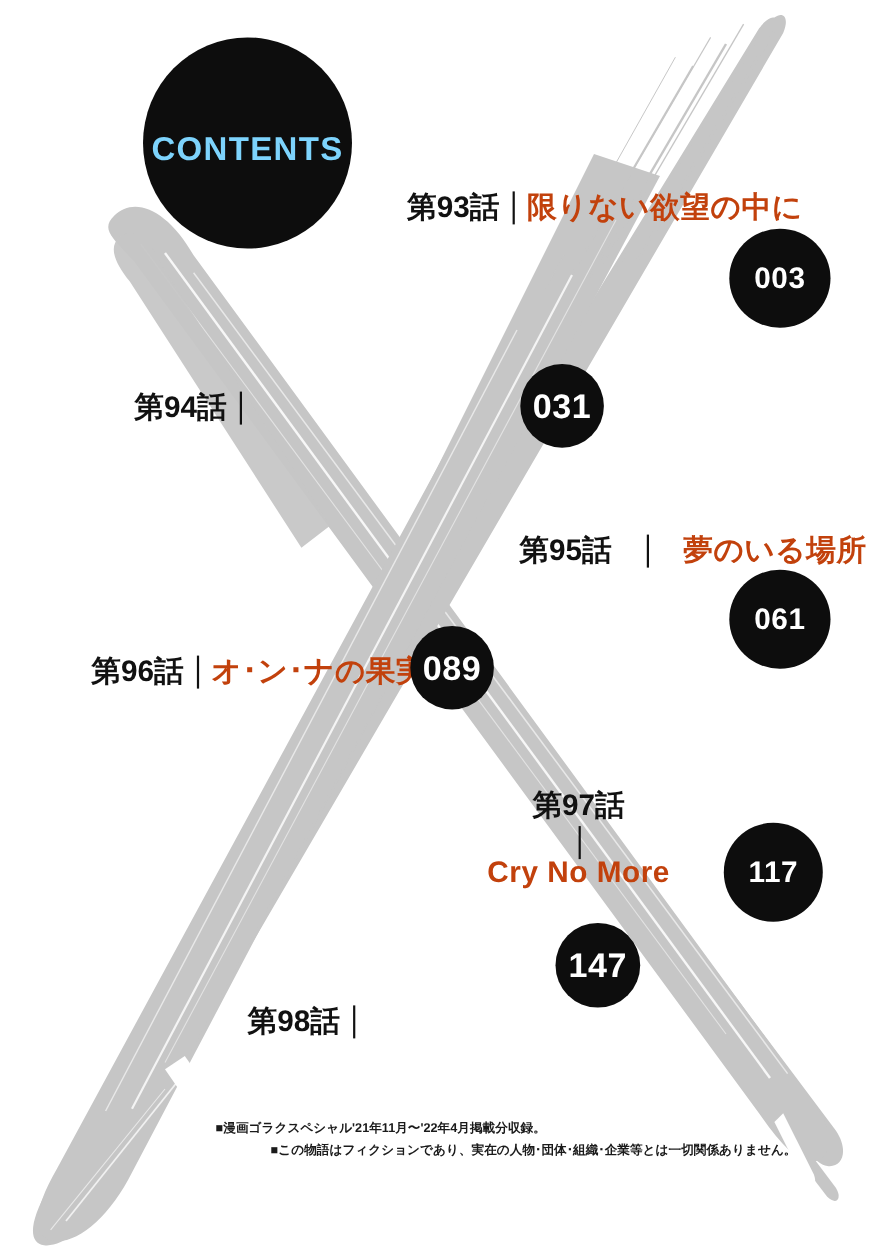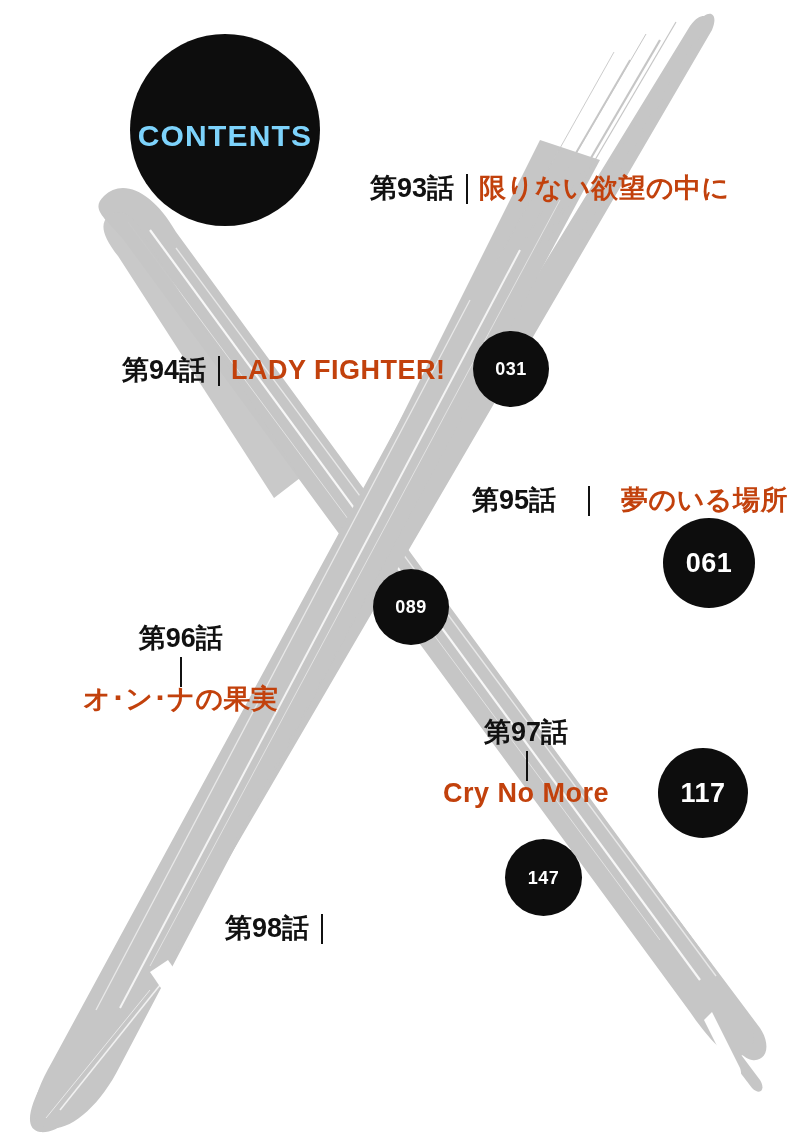--- a/index.html
+++ b/index.html
@@ -96,21 +96,21 @@
     align-items: center;
     justify-content: center;
   }
   .page-disc .pagenum {
     color: #ffffff;
     font-size: 27px;
     font-weight: bold;
     letter-spacing: 0.5px;
     line-height: 1;
   }
-  .page-disc.inline-disc .pagenum { font-size: 18px; }
+  .page-disc.inline-disc .pagenum { font-size: 31px; }
 
   
   #footer {
     position: absolute;
     left: 0;
     top: 1016px;
     width: 800px;
     z-index: 8;
     font-size: 11.5px;
     font-weight: bold;
@@ -202,40 +202,42 @@
 
   <div id="contents-badge">
     <span class="label">CONTENTS</span>
   </div>
 
   <div class="chapter-row" style="left:370px; top:170px;">
     <span class="chapter-no">第93話</span>
     <span class="sep"></span>
     <span class="chapter-title">限りない欲望の中に</span>
   </div>
+  <div class="page-disc" style="left:663px; top:208px; width:92px; height:90px;">
+    <span class="pagenum">003</span>
+  </div>
 
   <div class="chapter-row" style="left:122px; top:352px;">
     <span class="chapter-no">第94話</span>
     <span class="sep"></span>
-    <span class="chapter-title">LADY FIGHTER!</span>
   </div>
   <div class="page-disc inline-disc" style="left:473px; top:331px; width:76px; height:76px;">
     <span class="pagenum">031</span>
   </div>
 
   <div class="chapter-row" style="left:472px; top:482px;gap:20px;">
     <span class="chapter-no">第95話</span>
     <span class="sep"></span>
     <span class="chapter-title">夢のいる場所</span>
   </div>
   <div class="page-disc" style="left:663px; top:518px; width:92px; height:90px;">
     <span class="pagenum">061</span>
   </div>
 
-  <div class="chapter-row" style="left:83px; top:620px;flex-direction:column;">
+  <div class="chapter-row" style="left:83px; top:592px;">
     <span class="chapter-no">第96話</span>
     <span class="sep"></span>
     <span class="chapter-title">オ･ン･ナの果実</span>
   </div>
   <div class="page-disc inline-disc" style="left:373px; top:569px; width:76px; height:76px;">
     <span class="pagenum">089</span>
   </div>
 
   <div class="chapter-row" style="left:443px; top:714px;flex-direction:column;">
     <span class="chapter-no">第97話</span>
@@ -247,14 +249,18 @@
   </div>
 
   <div class="chapter-row" style="left:225px; top:910px;align-items:center;">
     <span class="chapter-no">第98話</span>
     <span class="sep"></span>
   </div>
   <div class="page-disc inline-disc" style="left:505px; top:839px; width:77px; height:77px;">
     <span class="pagenum">147</span>
   </div>
 
+  <div id="footer">
+    <div class="fline fline-1">■漫画ゴラクスペシャル'21年11月〜'22年4月掲載分収録。</div>
+    <div class="fline fline-2">■この物語はフィクションであり、実在の人物･団体･組織･企業等とは一切関係ありません。</div>
+  </div>
 
 </div>
 
 </body></html>

